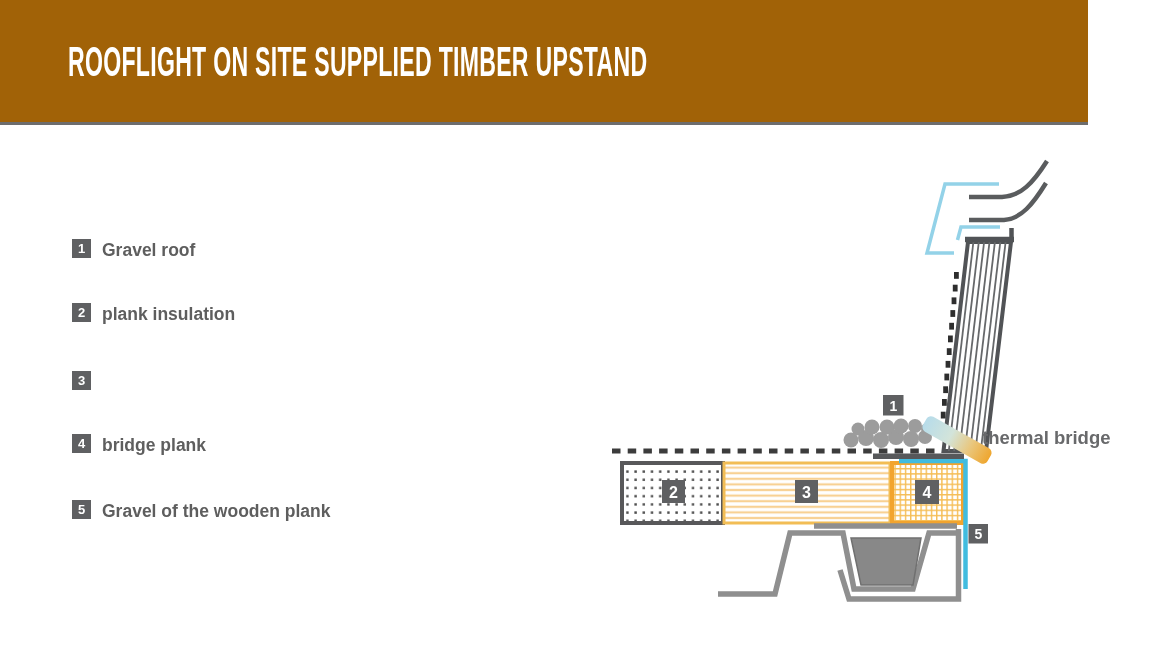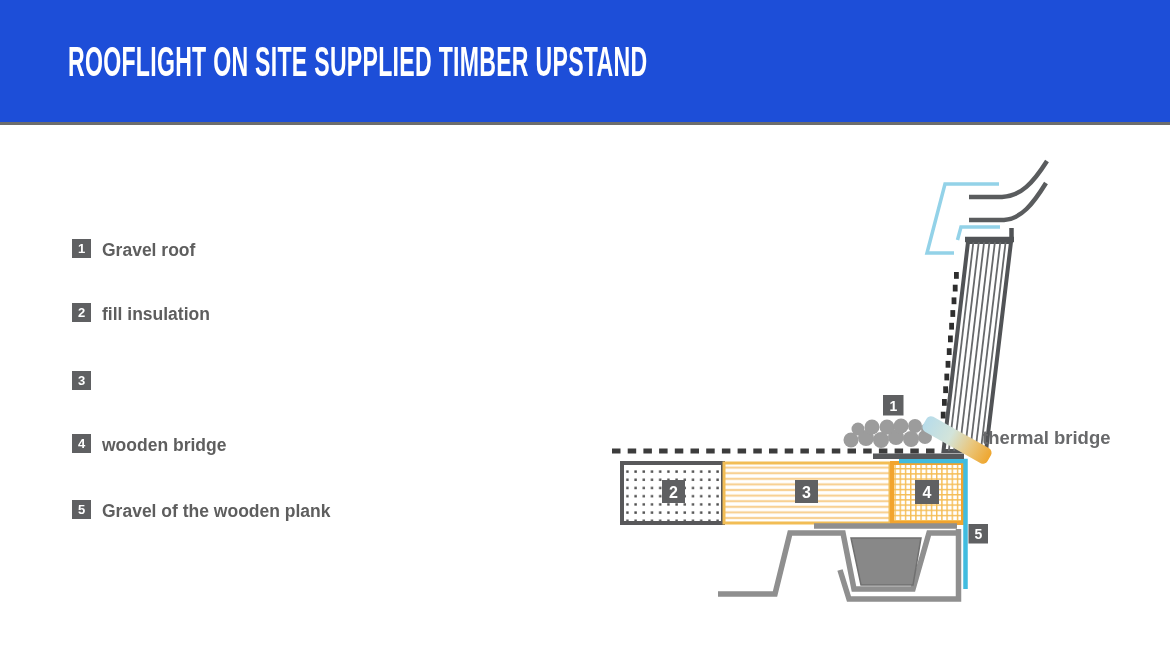--- a/index.html
+++ b/index.html
@@ -1,20 +1,20 @@
 <!DOCTYPE html>
 <html><head>
 <meta charset="utf-8">
 <style>
   html,body{margin:0;padding:0;background:#ffffff;}
   body{font-family:"Liberation Sans", sans-serif;}
   #stage{position:relative;width:1170px;height:659px;background:#ffffff;overflow:hidden;}
 
   
-  .header{position:absolute;left:0;top:0;width:1170px;height:122px;background:#1d4ed8;border-bottom:3px solid #6d6d6d;}
+  .header{position:absolute;left:0;top:0;width:1088px;height:122px;background:#a16207;border-bottom:3px solid #6d6d6d;}
   .title{position:absolute;left:68px;top:38px;white-space:nowrap;color:#ffffff;font-weight:bold;
          font-size:42px;letter-spacing:0.5px;transform:scaleX(0.55);transform-origin:left center;}
 
   
   .legend-item{position:absolute;left:72px;display:flex;gap:11px;align-items:flex-start;}
   .legend-badge{flex:0 0 auto;width:19px;height:19px;background:#5f6062;color:#ffffff;
                 font-size:13px;font-weight:bold;text-align:center;line-height:19px;}
   .legend-label{color:#5e5e5e;font-size:17.5px;font-weight:bold;line-height:1.45;margin-top:-1px;}
   .li-1{top:239px;} .li-2{top:303px;} .li-3{top:371px;} .li-4{top:434px;} .li-5{top:500px;}
 
@@ -30,30 +30,30 @@
   <div class="header">
     <div class="title">ROOFLIGHT ON SITE SUPPLIED TIMBER UPSTAND</div>
   </div>
 
   <div class="legend-item li-1">
     <div class="legend-badge">1</div>
     <div class="legend-label">Gravel roof</div>
   </div>
   <div class="legend-item li-2">
     <div class="legend-badge">2</div>
-    <div class="legend-label">fill insulation</div>
+    <div class="legend-label">plank insulation</div>
   </div>
   <div class="legend-item li-3">
     <div class="legend-badge">3</div>
     <div class="legend-label">
     </div>
   </div>
   <div class="legend-item li-4">
     <div class="legend-badge">4</div>
-    <div class="legend-label">wooden bridge</div>
+    <div class="legend-label">bridge plank</div>
   </div>
   <div class="legend-item li-5">
     <div class="legend-badge">5</div>
     <div class="legend-label">Gravel of the wooden plank</div>
   </div>
 
   <svg width="1170" height="659" viewBox="0 0 1170 659">
     <defs>
       <pattern id="p-dots" width="8.2" height="8.2" patternUnits="userSpaceOnUse">
         <rect width="8.2" height="8.2" fill="#ffffff"></rect>

